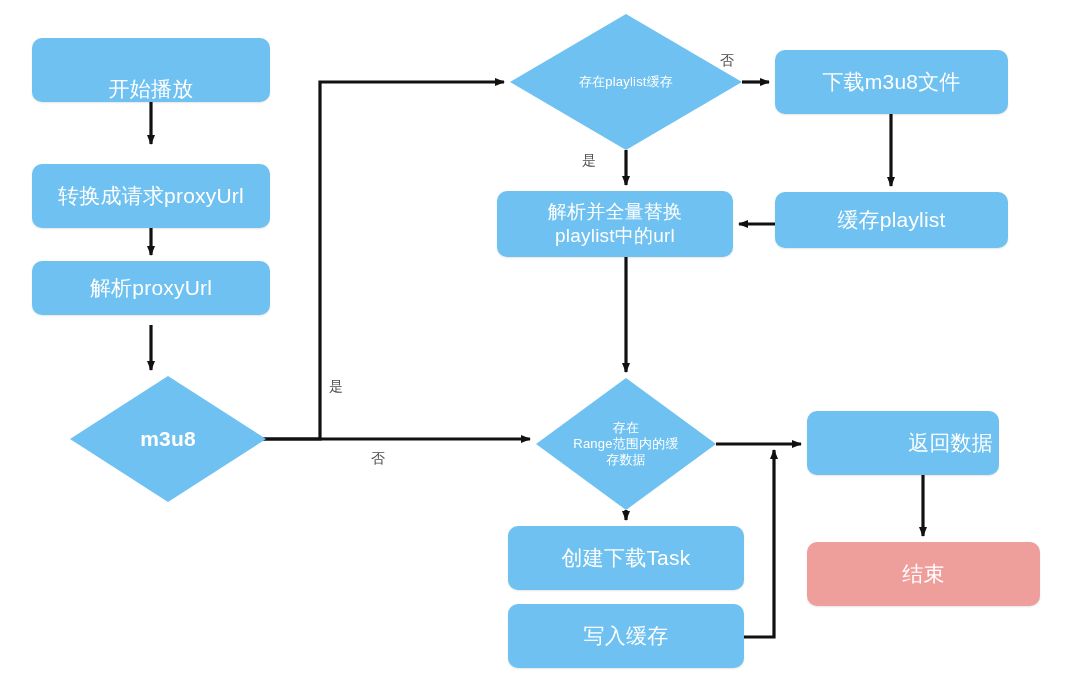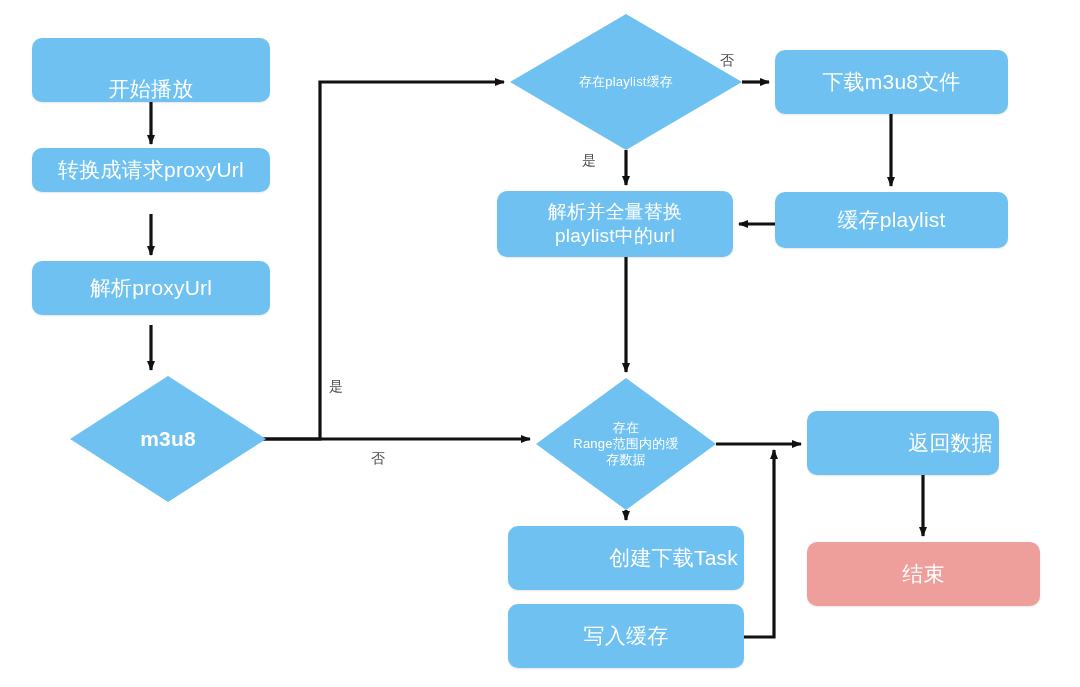--- a/index.html
+++ b/index.html
@@ -100,21 +100,21 @@
       <path d="M626,510 L626,520"></path>
       <path d="M744,637 L774,637 L774,450"></path>
       <path d="M923,475 L923,536"></path>
     </g>
   </svg>
 
   <div class="node rect fs-21" style="left:32px; top:38px; width:238px; height:64px;align-items:flex-end;">
     <span class="label">开始播放</span>
   </div>
 
-  <div class="node rect fs-21" style="left:32px; top:148px; width:238px; height:44px;">
+  <div class="node rect fs-21" style="left:32px; top:164px; width:238px; height:64px;">
     <span class="label">转换成请求proxyUrl</span>
   </div>
 
   <div class="node rect fs-21" style="left:32px; top:261px; width:238px; height:54px;">
     <span class="label">解析proxyUrl</span>
   </div>
 
   <div class="node diamond fs-21" style="left:70px; top:376px; width:196px; height:126px;font-weight:bold;">
     <span class="diamond-shape"></span>
     <span class="label">m3u8</span>
@@ -138,21 +138,21 @@
 playlist中的url</span>
   </div>
 
   <div class="node diamond fs-13" style="left:536px; top:378px; width:180px; height:132px;">
     <span class="diamond-shape"></span>
     <span class="label">存在
 Range范围内的缓
 存数据</span>
   </div>
 
-  <div class="node rect fs-21" style="left:508px; top:526px; width:236px; height:64px;justify-content:flex-end;">
+  <div class="node rect fs-21" style="left:508px; top:526px; width:236px; height:64px;">
     <span class="label">创建下载Task</span>
   </div>
 
   <div class="node rect fs-21" style="left:508px; top:604px; width:236px; height:64px;text-align:center;">
     <span class="label">写入缓存</span>
   </div>
 
   <div class="node rect fs-21" style="left:807px; top:411px; width:192px; height:64px;justify-content:flex-end;">
     <span class="label">返回数据</span>
   </div>

